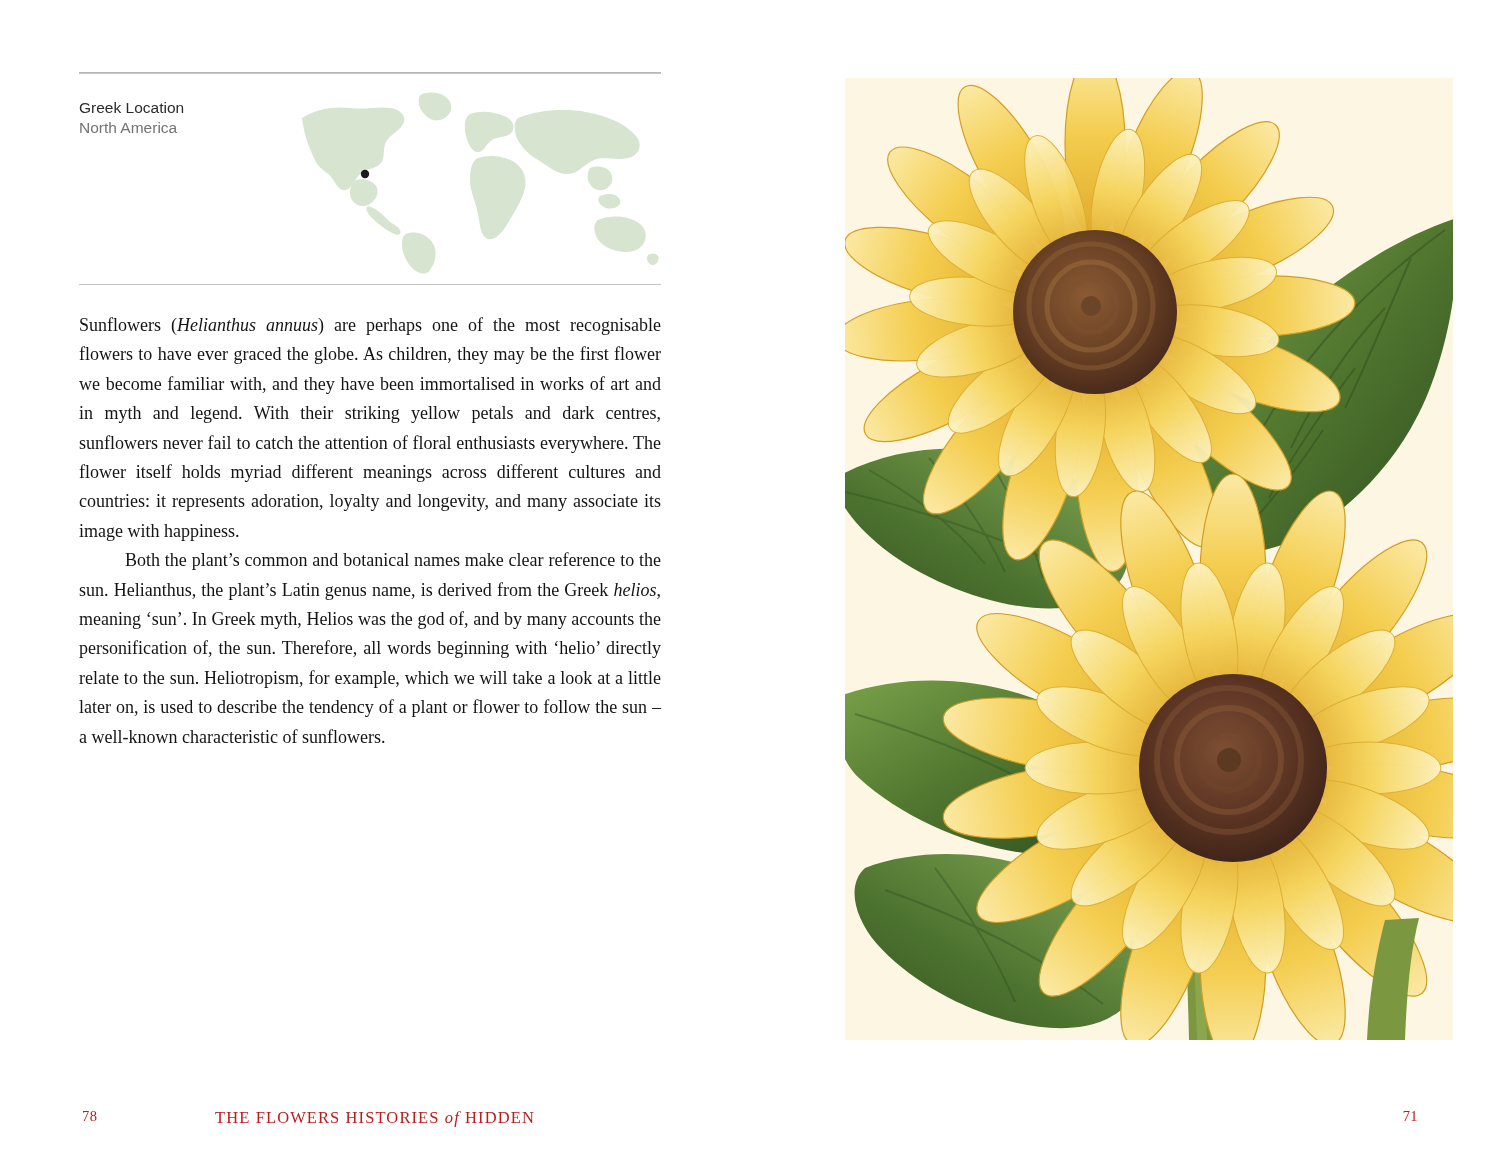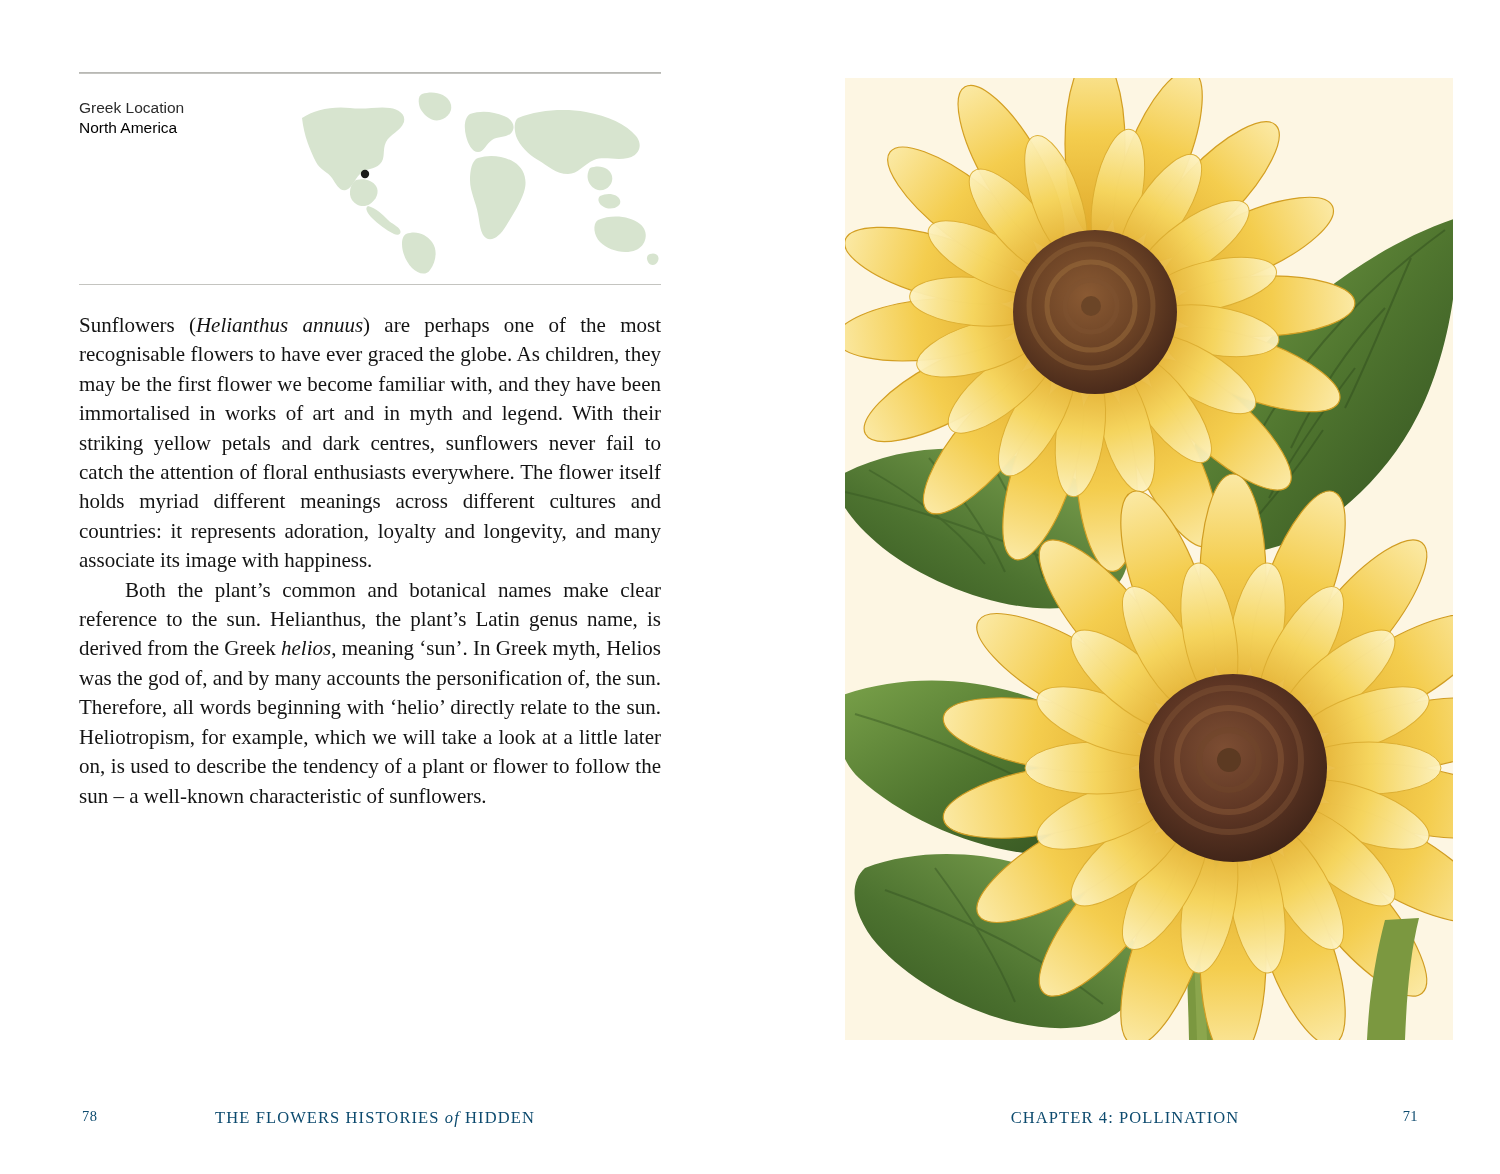--- a/index.html
+++ b/index.html
@@ -61,36 +61,36 @@
     line-height: 20px;
     color: #2b2b2b;
   }
   .native-value {
     position: absolute;
     left: 0;
     top: 44px;
     font-family: "Liberation Sans", sans-serif;
     font-size: 15.5px;
     line-height: 20px;
-    color: #000000;
+    color: #737373;
   }
   .map-wrap {
     position: absolute;
     left: 215px;
     top: 10px;
     width: 370px;
     height: 190px;
   }
   .map-wrap svg { display: block; }
   .map-dot {
     fill: #1b1b1b;
   }
   .body-text {
     margin-top: 26px;
-    font-size: 21px;
+    font-size: 18px;
     line-height: 29.4px;
     text-align: justify;
     color: #141414;
     font-family: "Liberation Serif", serif;
   }
   .body-text p { margin: 0; }
   .body-text p + p { text-indent: 46px; }
   .body-text em { font-style: italic; }
 
   
@@ -115,21 +115,21 @@
     position: absolute;
     bottom: 46px;
     left: 0;
     width: 1500px;
     height: 20px;
   }
   .folio {
     position: absolute;
     font-family: "Liberation Serif", serif;
     font-size: 14.5px;
-    color: #0c4a6e;
+    color: #b91c1c;
     letter-spacing: 0.4px;
   }
   .folio-left-num { left: 82px; }
   .folio-left-text {
     left: 0; width: 750px; text-align: center;
     font-size: 16.5px; letter-spacing: 1.1px;
   }
   .folio-right-text {
     left: 750px; width: 750px; text-align: center;
     font-size: 16.5px; letter-spacing: 1.1px;
@@ -364,17 +364,16 @@
     </div>
   </div>
 
   <div class="footer">
     <div class="folio folio-left-num">78</div>
     <div class="folio folio-left-text">
       <span>THE FLOWERS HISTORIES</span>
       <span class="small-caps-italic">of</span>
       <span>HIDDEN</span>
     </div>
-    <div class="folio folio-right-text">CHAPTER 4: POLLINATION</div>
     <div class="folio folio-right-num">71</div>
   </div>
 
 </div>
 
 </body></html>

